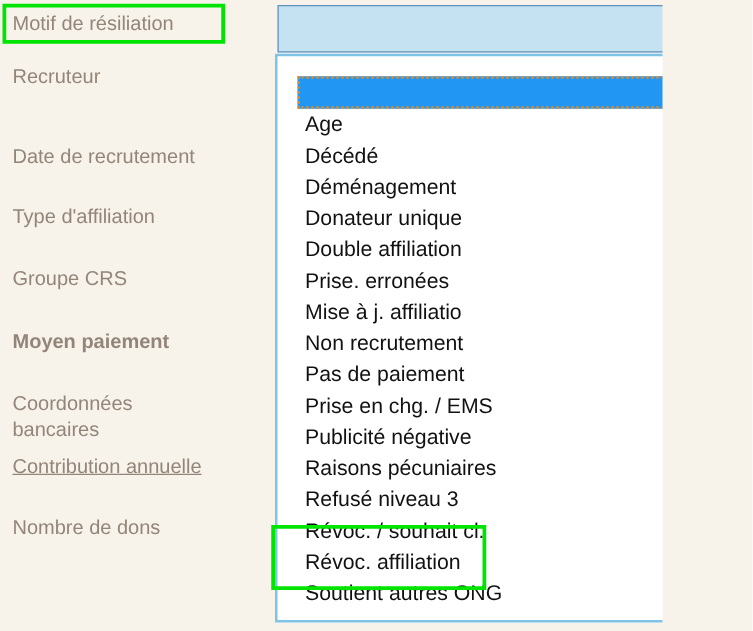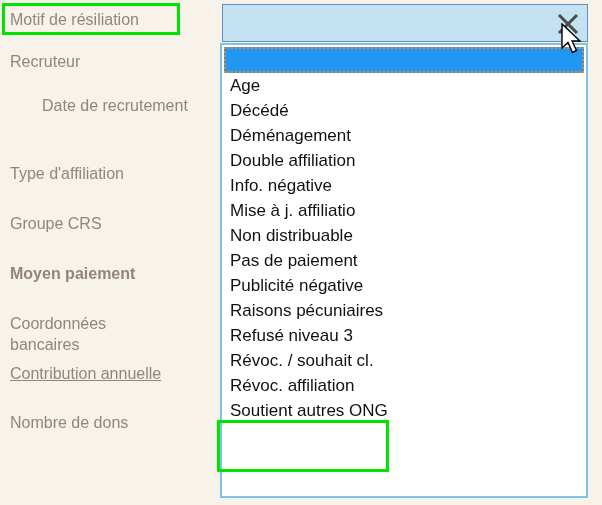--- a/index.html
+++ b/index.html
@@ -10,21 +10,21 @@
     width: 602px;
     height: 505px;
     background: #f7f3ea;
     font-family: "Liberation Sans", sans-serif;
     overflow: hidden;
     position: relative;
   }
 
   #screen {
     position: relative;
-    width: 602px;
+    width: 530px;
     height: 505px;
     background: #f7f3ea;
     overflow: hidden;
   }
 
   
   .form-label {
     position: absolute;
     left: 10px;
     color: #93857a;
@@ -78,21 +78,21 @@
     top: 43px;
     width: 368px;
     height: 455px;
     box-sizing: border-box;
     background: #ffffff;
     border: 2px solid #7ec3e8;
     overflow: hidden;
   }
   #list {
     position: relative;
-    margin: 2px;
+    margin: 16px;
     padding: 0;
     list-style: none;
   }
   #list li {
     height: 25px;
     line-height: 25px;
     font-size: 17px;
     color: #111111;
     padding-left: 6px;
     white-space: nowrap;
@@ -118,21 +118,21 @@
   }
 </style>
 </head>
 <body>
 
 <div id="screen">
 
   <div>
     <div class="form-label" style="top:10px;">Motif de résiliation</div>
     <div class="form-label" style="top:52px;">Recruteur</div>
-    <div class="form-label" style="top:96px;margin-left:32px;">Date de recrutement</div>
+    <div class="form-label" style="top:116px;">Date de recrutement</div>
     <div class="form-label" style="top:164px;">Type d'affiliation</div>
     <div class="form-label" style="top:214px;">Groupe CRS</div>
     <div class="form-label" style="top:264px;font-weight:bold;">Moyen paiement</div>
     <div class="form-label" style="top:314px;">Coordonnées</div>
     <div class="form-label" style="top:335px;">bancaires</div>
     <div class="form-label" style="top:364px;text-decoration:underline;">Contribution annuelle</div>
     <div class="form-label" style="top:413px;">Nombre de dons</div>
   </div>
 
   <div id="combo">
@@ -143,25 +143,27 @@
       </svg>
     </span>
   </div>
 
   <div id="dropdown">
     <ul id="list">
       <li class="selected"></li>
       <li>Age</li>
       <li>Décédé</li>
       <li>Déménagement</li>
+      <li>Donateur unique</li>
       <li>Double affiliation</li>
-      <li>Info. négative</li>
+      <li>Prise. erronées</li>
       <li>Mise à j. affiliatio</li>
-      <li>Non distribuable</li>
+      <li>Non recrutement</li>
       <li>Pas de paiement</li>
+      <li>Prise en chg. / EMS</li>
       <li>Publicité négative</li>
       <li>Raisons pécuniaires</li>
       <li>Refusé niveau 3</li>
       <li>Révoc. / souhait cl.</li>
       <li>Révoc. affiliation</li>
       <li>Soutient autres ONG</li>
     </ul>
   </div>
 
   <div class="annot-box" style="left:2px; top:3px; width:178px; height:32px;"></div>

